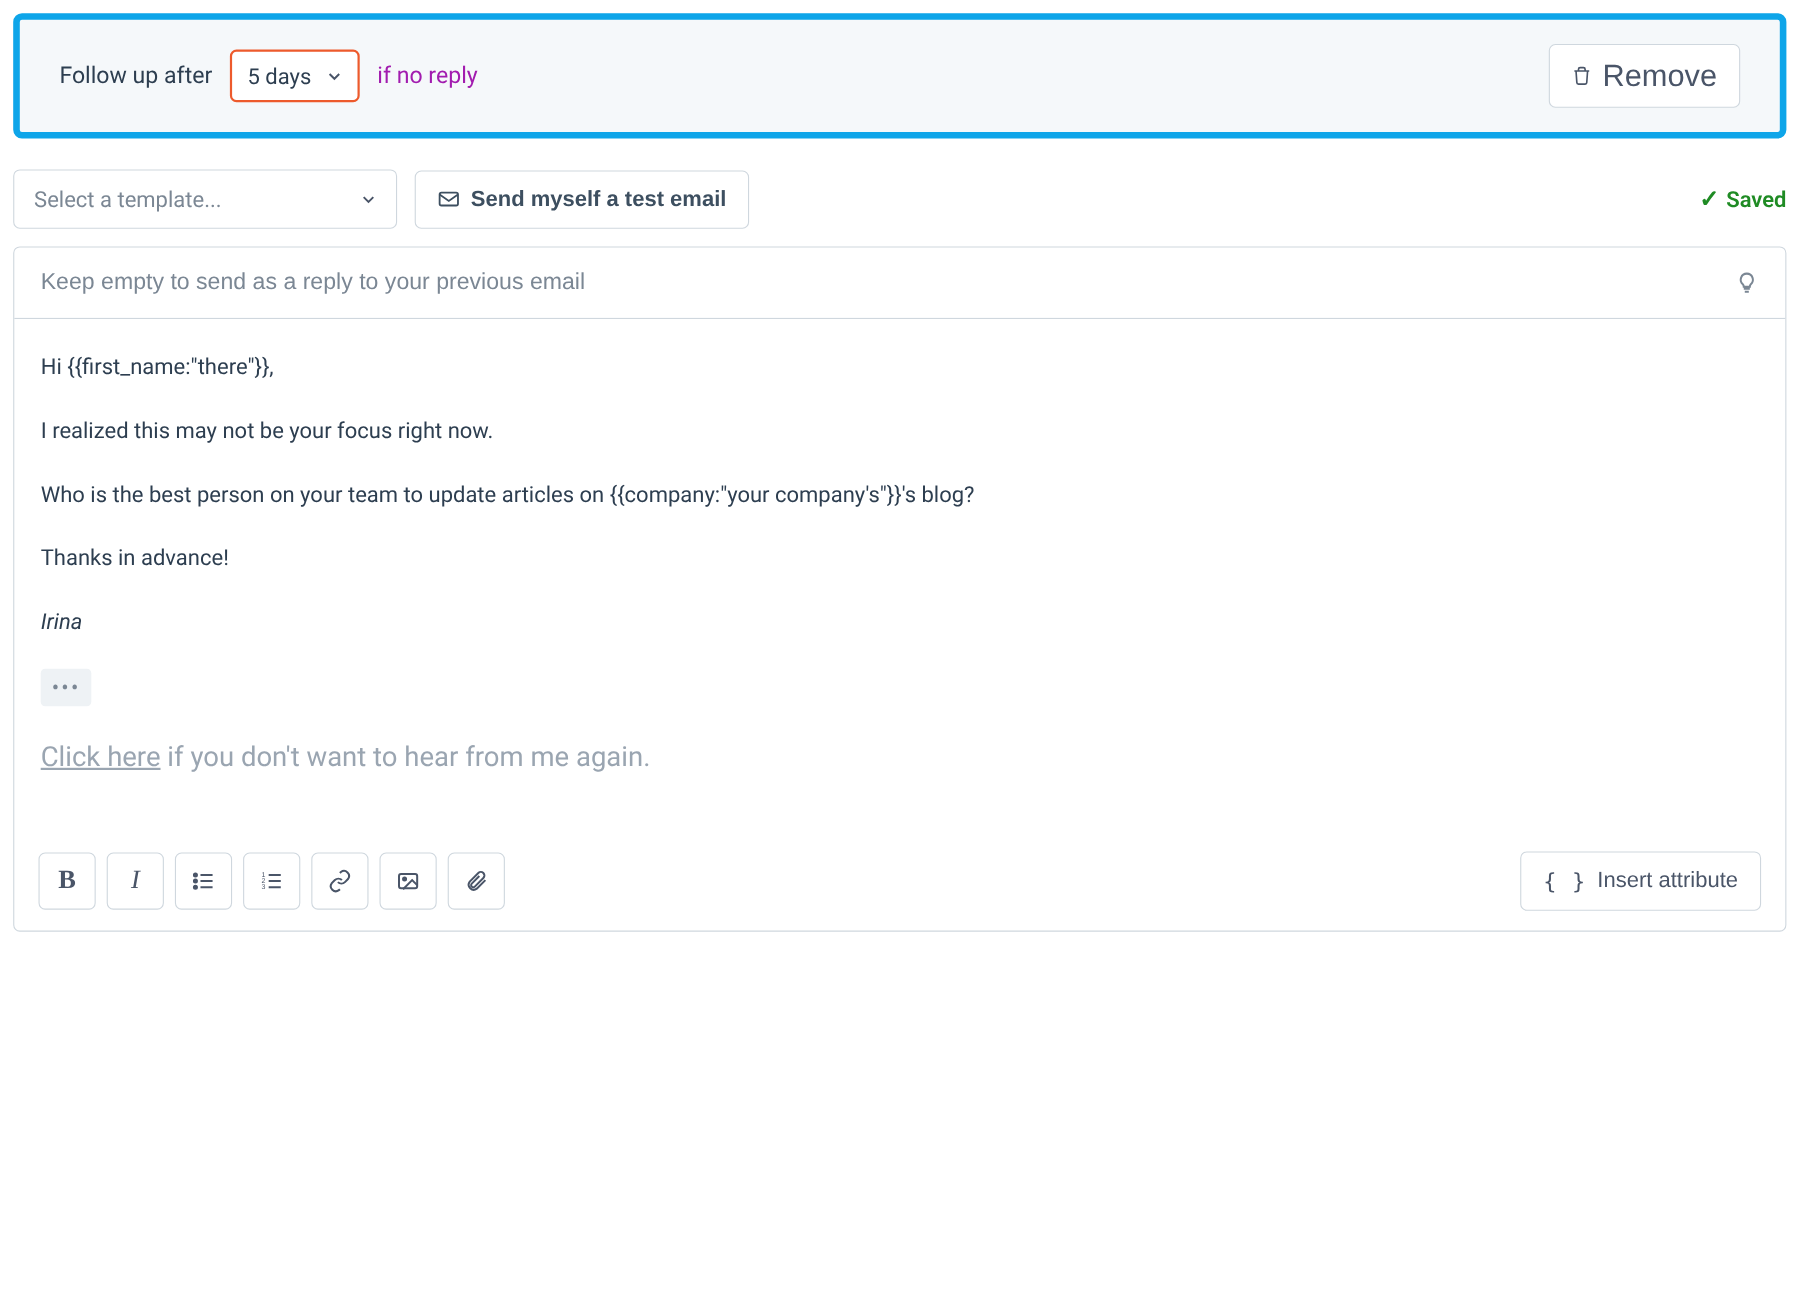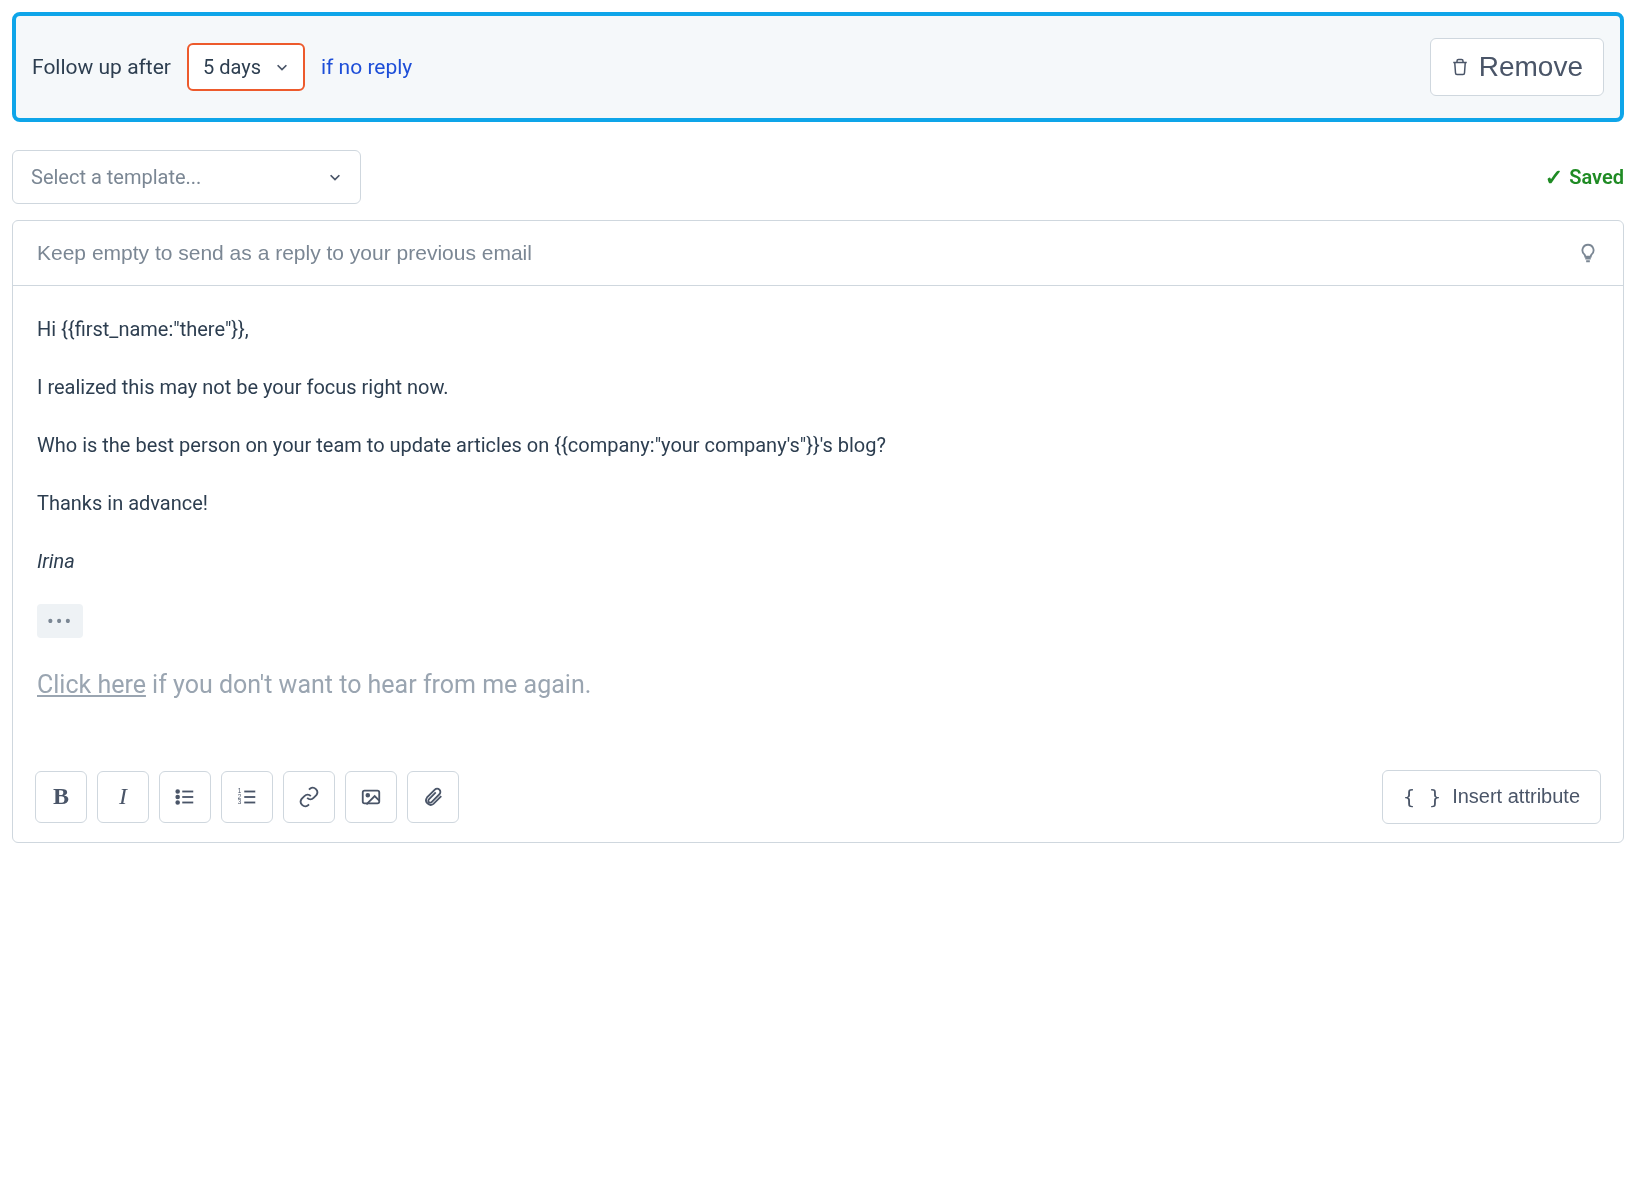--- a/index.html
+++ b/index.html
@@ -12,35 +12,35 @@
       font-family: -apple-system, BlinkMacSystemFont, 'Segoe UI', Roboto, Helvetica, Arial, sans-serif;
       background: #ffffff;
       padding: 12px;
       color: #2d3e50;
       font-size: 20px;
     }
     
     .follow-up-banner {
       display: flex;
       align-items: center;
-      padding: 22px 16px;
+      padding: 22px 36px;
       background: #f5f8fa;
-      border: 4px solid #0ea5e9;
+      border: 6px solid #0ea5e9;
       border-radius: 8px;
       margin-bottom: 28px;
     }
     
     .follow-up-text-left {
       color: #2d3e50;
       font-size: 21px;
       margin-right: 16px;
     }
     
     .follow-up-text-right {
-      color: #1d4ed8;
+      color: #a21caf;
       font-size: 21px;
       margin-left: 16px;
     }
     
     .day-select {
       display: inline-flex;
       align-items: center;
       background: #ffffff;
       border: 2px solid #ed5a2c;
       border-radius: 6px;
@@ -282,20 +282,27 @@
   </button>
 </div>
 
 <div class="template-row">
   <div class="template-select">
     <span>Select a template...</span>
     <svg class="chevron" viewBox="0 0 16 16" fill="none" stroke="#4a5568" stroke-width="2">
       <path d="M3 6l5 5 5-5"></path>
     </svg>
   </div>
+  <button class="test-email-btn">
+    <svg viewBox="0 0 24 20" fill="none" stroke="#3d4f60" stroke-width="2">
+      <rect x="2" y="3" width="20" height="14" rx="2"></rect>
+      <path d="M2 5l10 7 10-7"></path>
+    </svg>
+    <span>Send myself a test email</span>
+  </button>
   <div class="spacer"></div>
   <div class="saved-indicator">
     <span class="check">✓</span>
     <span>Saved</span>
   </div>
 </div>
 
 <div class="editor-container">
   <div class="subject-line">
     <input type="text" class="subject-input" placeholder="Keep empty to send as a reply to your previous email" style="">

